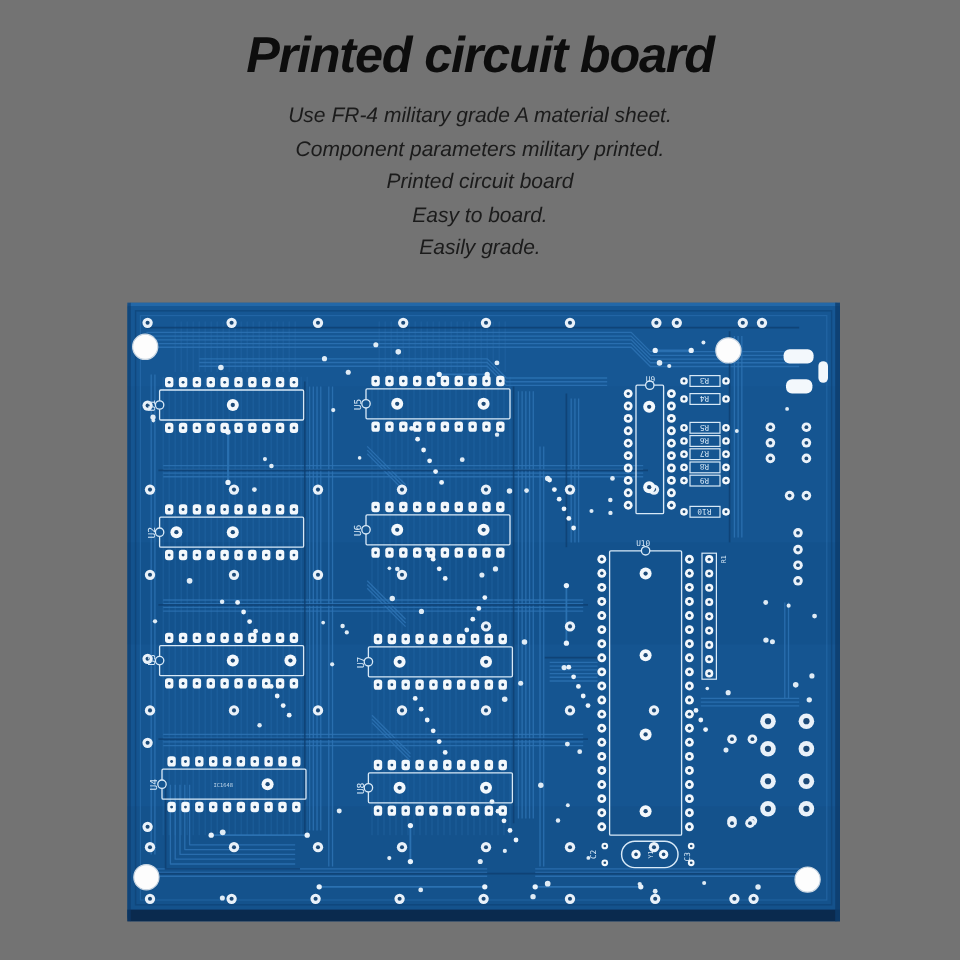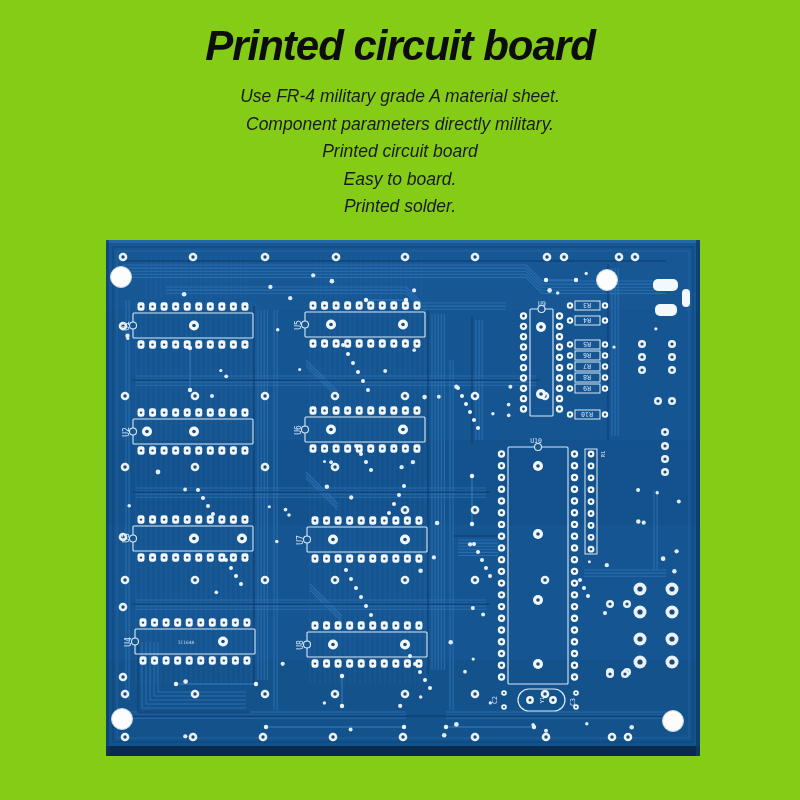--- a/index.html
+++ b/index.html
@@ -1,52 +1,52 @@
 <!DOCTYPE html>
 <html style="--silk: #d8e9f7;"><head>
 <meta charset="utf-8">
 <style>
   html,body{margin:0;padding:0;background:#ffffff;}
   .poster{
-    position:relative;width:800px;height:800px;background:#84cc16;overflow:hidden;
+    position:relative;width:800px;height:800px;background:#737373;overflow:hidden;
     font-family:"Liberation Sans",sans-serif;
   }
   .title{
     position:absolute;top:24px;left:0;width:100%;margin:0;
     text-align:center;font-size:42px;line-height:44px;
     font-style:italic;font-weight:bold;letter-spacing:-1px;color:#0d0d0d;
   }
   .desc{
     position:absolute;top:83px;left:0;width:100%;
     text-align:center;font-style:italic;font-size:17.5px;color:#1b1b1b;
   }
   .desc p{margin:0;line-height:27.5px;}
-  .pcb-wrap{position:absolute;left:106px;top:240px;width:594px;height:516px;}
+  .pcb-wrap{position:absolute;left:106px;top:252px;width:594px;height:516px;}
   svg{display:block;}
   .silk{
     fill:var(--silk,#d8e9f7);
     font-family:"DejaVu Sans Mono","Liberation Mono",monospace;
     font-size:8px;text-anchor:middle;
   }
   .silk.sm{font-size:6.5px;}
   .silk.xs{font-size:5.5px;}
   .silk.tiny{font-size:4.5px;opacity:.85;}
 </style>
 </head>
 <body>
 
 <div class="poster">
   <h1 class="title">Printed circuit board</h1>
 
   <div class="desc">
     <p>Use FR-4 military grade A material sheet.</p>
-    <p>Component parameters directly military.</p>
+    <p>Component parameters military printed.</p>
     <p>Printed circuit board</p>
     <p>Easy to board.</p>
-    <p>Printed solder.</p>
+    <p>Easily grade.</p>
   </div>
 
   <div class="pcb-wrap">
     <svg id="pcb-svg" width="594" height="516" viewBox="0 0 594 516">
       <g id="gen-root">
           <rect x="0" y="0" width="594" height="516" rx="4" fill="#155591"></rect>
           <rect x="0" y="0" width="594" height="70" fill="#2a6fb0" fill-opacity="0.1"></rect>
           <rect x="0" y="200" width="594" height="85" fill="#0d3c6c" fill-opacity="0.1"></rect>
           <rect x="0" y="420" width="594" height="86" fill="#0d3c6c" fill-opacity="0.13"></rect>
           <rect x="0" y="0" width="594" height="3" fill="#2a6fb0" fill-opacity="0.7"></rect>

